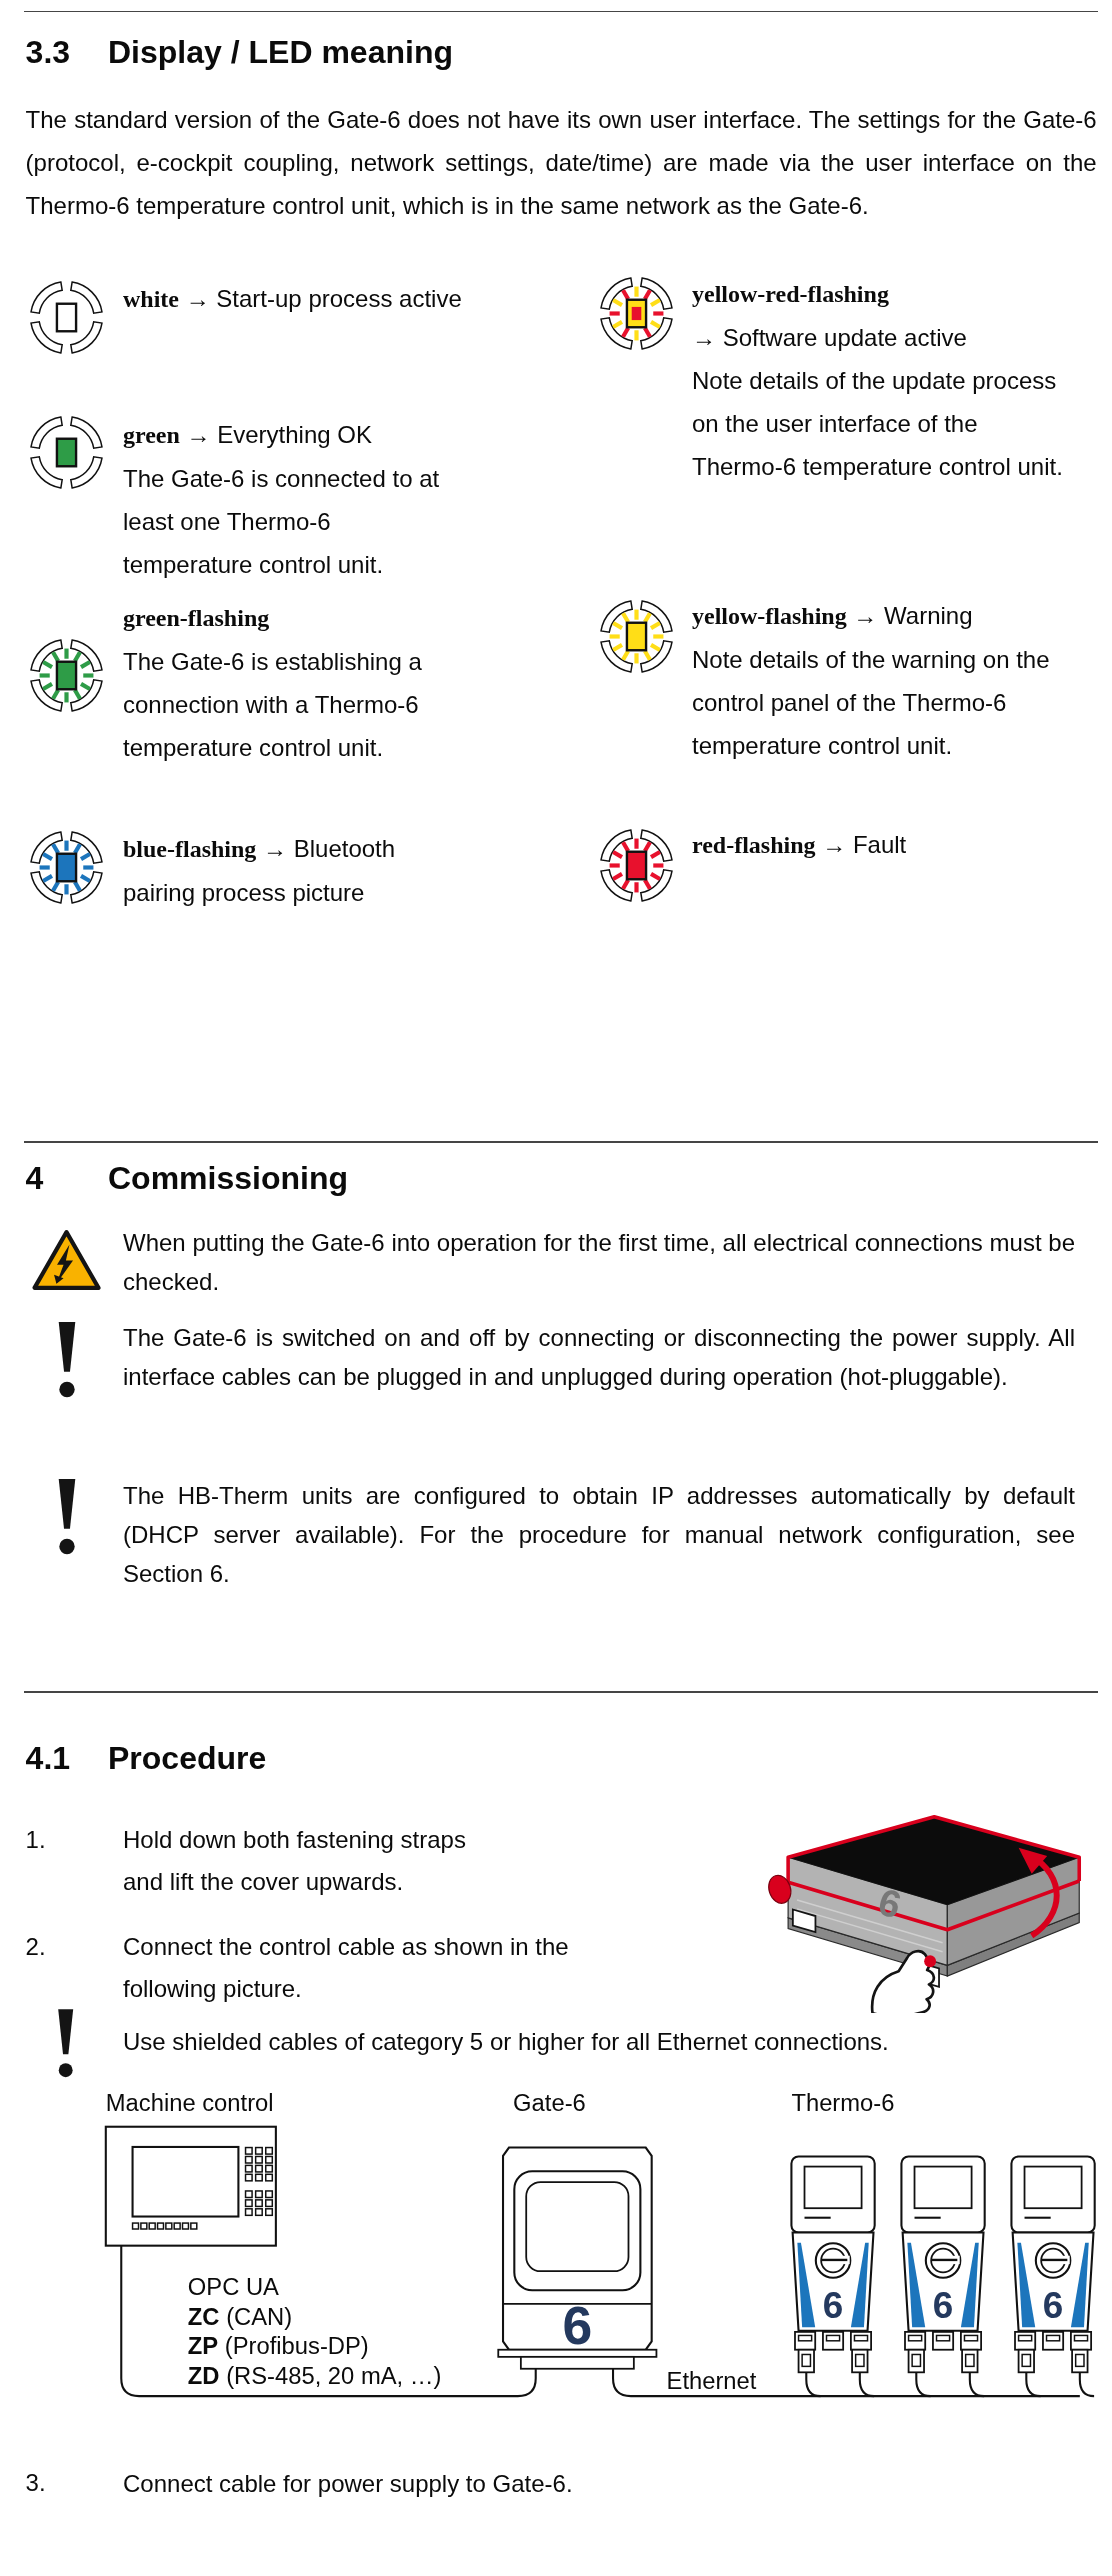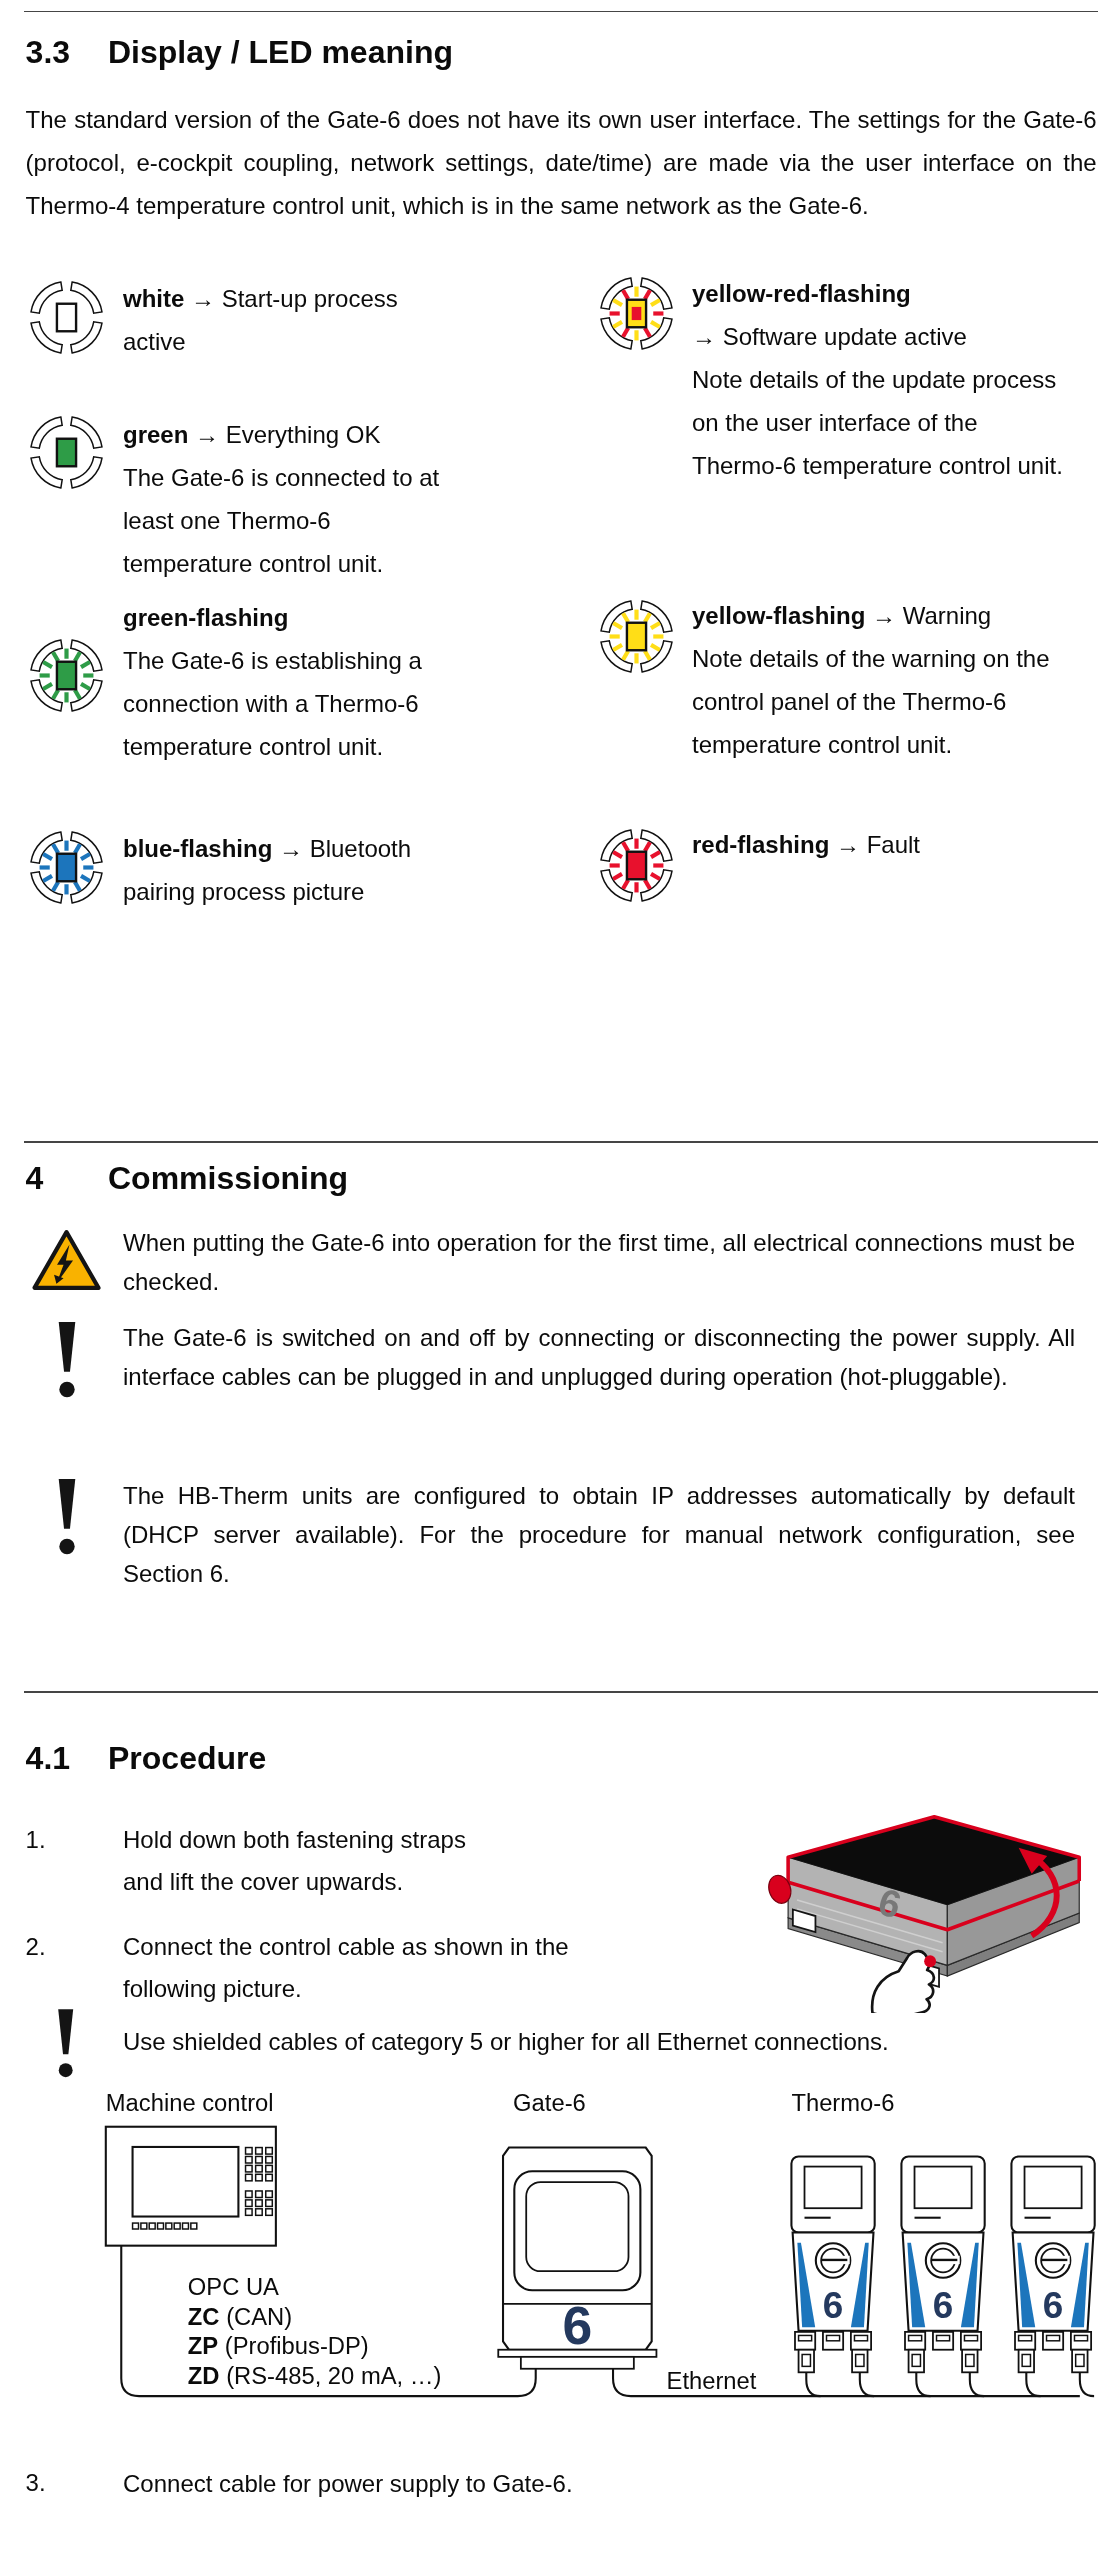--- a/index.html
+++ b/index.html
@@ -5,36 +5,36 @@
   html,body{margin:0;padding:0;}
   body{width:1112px;height:2576px;position:relative;background:#fff;color:#0b0b0b;
        font-family:"Liberation Sans",sans-serif;overflow:hidden;}
   .abs{position:absolute;}
   .rule{position:absolute;left:24px;width:1074px;height:1.8px;background:#454545;}
   .hnum,.htitle{position:absolute;font-size:32px;font-weight:bold;white-space:nowrap;}
   .body-text{position:absolute;font-size:24px;line-height:43px;}
   .just{text-align:justify;}
   .lh66{line-height:39px;}
   .lh70{line-height:42px;}
-  .b{font-weight:bold;}
+  .b{font-weight:bold;font-family:Liberation Serif, serif;}
   .led-icon{position:absolute;width:79px;height:79px;}
   .led-text{position:absolute;font-size:24px;line-height:43px;}
   .stepnum{position:absolute;font-size:24px;line-height:42px;}
   .nowrap{white-space:nowrap;}
   svg text{font-family:"Liberation Sans",sans-serif;}
 </style>
 </head>
 <body>
 
 <div class="rule" style="top:10.7px"></div>
 
 <div class="hnum" style="left:25.6px;top:34px">3.3</div>
 <div class="htitle" style="left:108px;top:34px">Display / LED meaning</div>
 
-<div class="body-text just" style="left:25.6px;top:98px;width:1071px">The standard version of the Gate-6 does not have its own user interface. The settings for the Gate-6 (protocol, e-cockpit coupling, network settings, date/time) are made via the user interface on the Thermo-4 temperature control unit, which is in the same network as the Gate-6.</div>
+<div class="body-text just" style="left:25.6px;top:98px;width:1071px">The standard version of the Gate-6 does not have its own user interface. The settings for the Gate-6 (protocol, e-cockpit coupling, network settings, date/time) are made via the user interface on the Thermo-6 temperature control unit, which is in the same network as the Gate-6.</div>
 
 <div class="led-icon" style="left:27px;top:278px"><svg viewBox="0 0 132 132" width="100%" height="100%">
       <path d="M125.26,56.61 A60,60 0 0 0 75.39,6.74 L73.2,20.57 A46,46 0 0 1 111.43,58.8 Z" transform="rotate(0 66 66)" fill="#fff" stroke="#111" stroke-width="2.5"></path>
       <path d="M125.26,56.61 A60,60 0 0 0 75.39,6.74 L73.2,20.57 A46,46 0 0 1 111.43,58.8 Z" transform="rotate(90 66 66)" fill="#fff" stroke="#111" stroke-width="2.5"></path>
       <path d="M125.26,56.61 A60,60 0 0 0 75.39,6.74 L73.2,20.57 A46,46 0 0 1 111.43,58.8 Z" transform="rotate(180 66 66)" fill="#fff" stroke="#111" stroke-width="2.5"></path>
       <path d="M125.26,56.61 A60,60 0 0 0 75.39,6.74 L73.2,20.57 A46,46 0 0 1 111.43,58.8 Z" transform="rotate(270 66 66)" fill="#fff" stroke="#111" stroke-width="2.5"></path>
       <rect x="50" y="43" width="32" height="46" fill="#FFFFFF" stroke="#111" stroke-width="4"></rect>
     </svg></div>
 <div class="led-text" style="left:123px;top:277px;width:342px">
   <span class="b">white</span><span> → Start-up process active</span>

